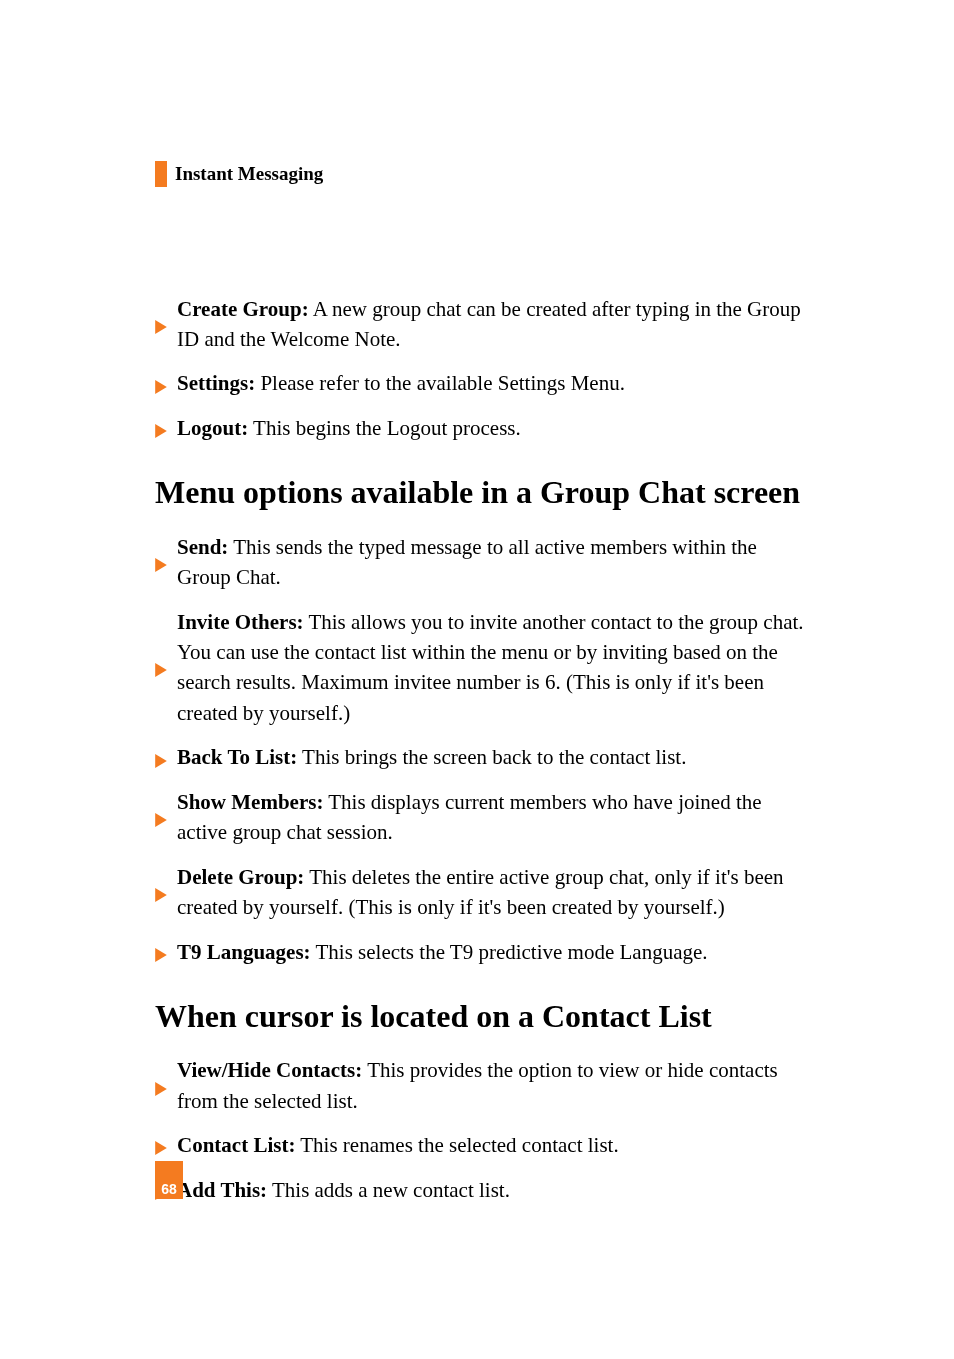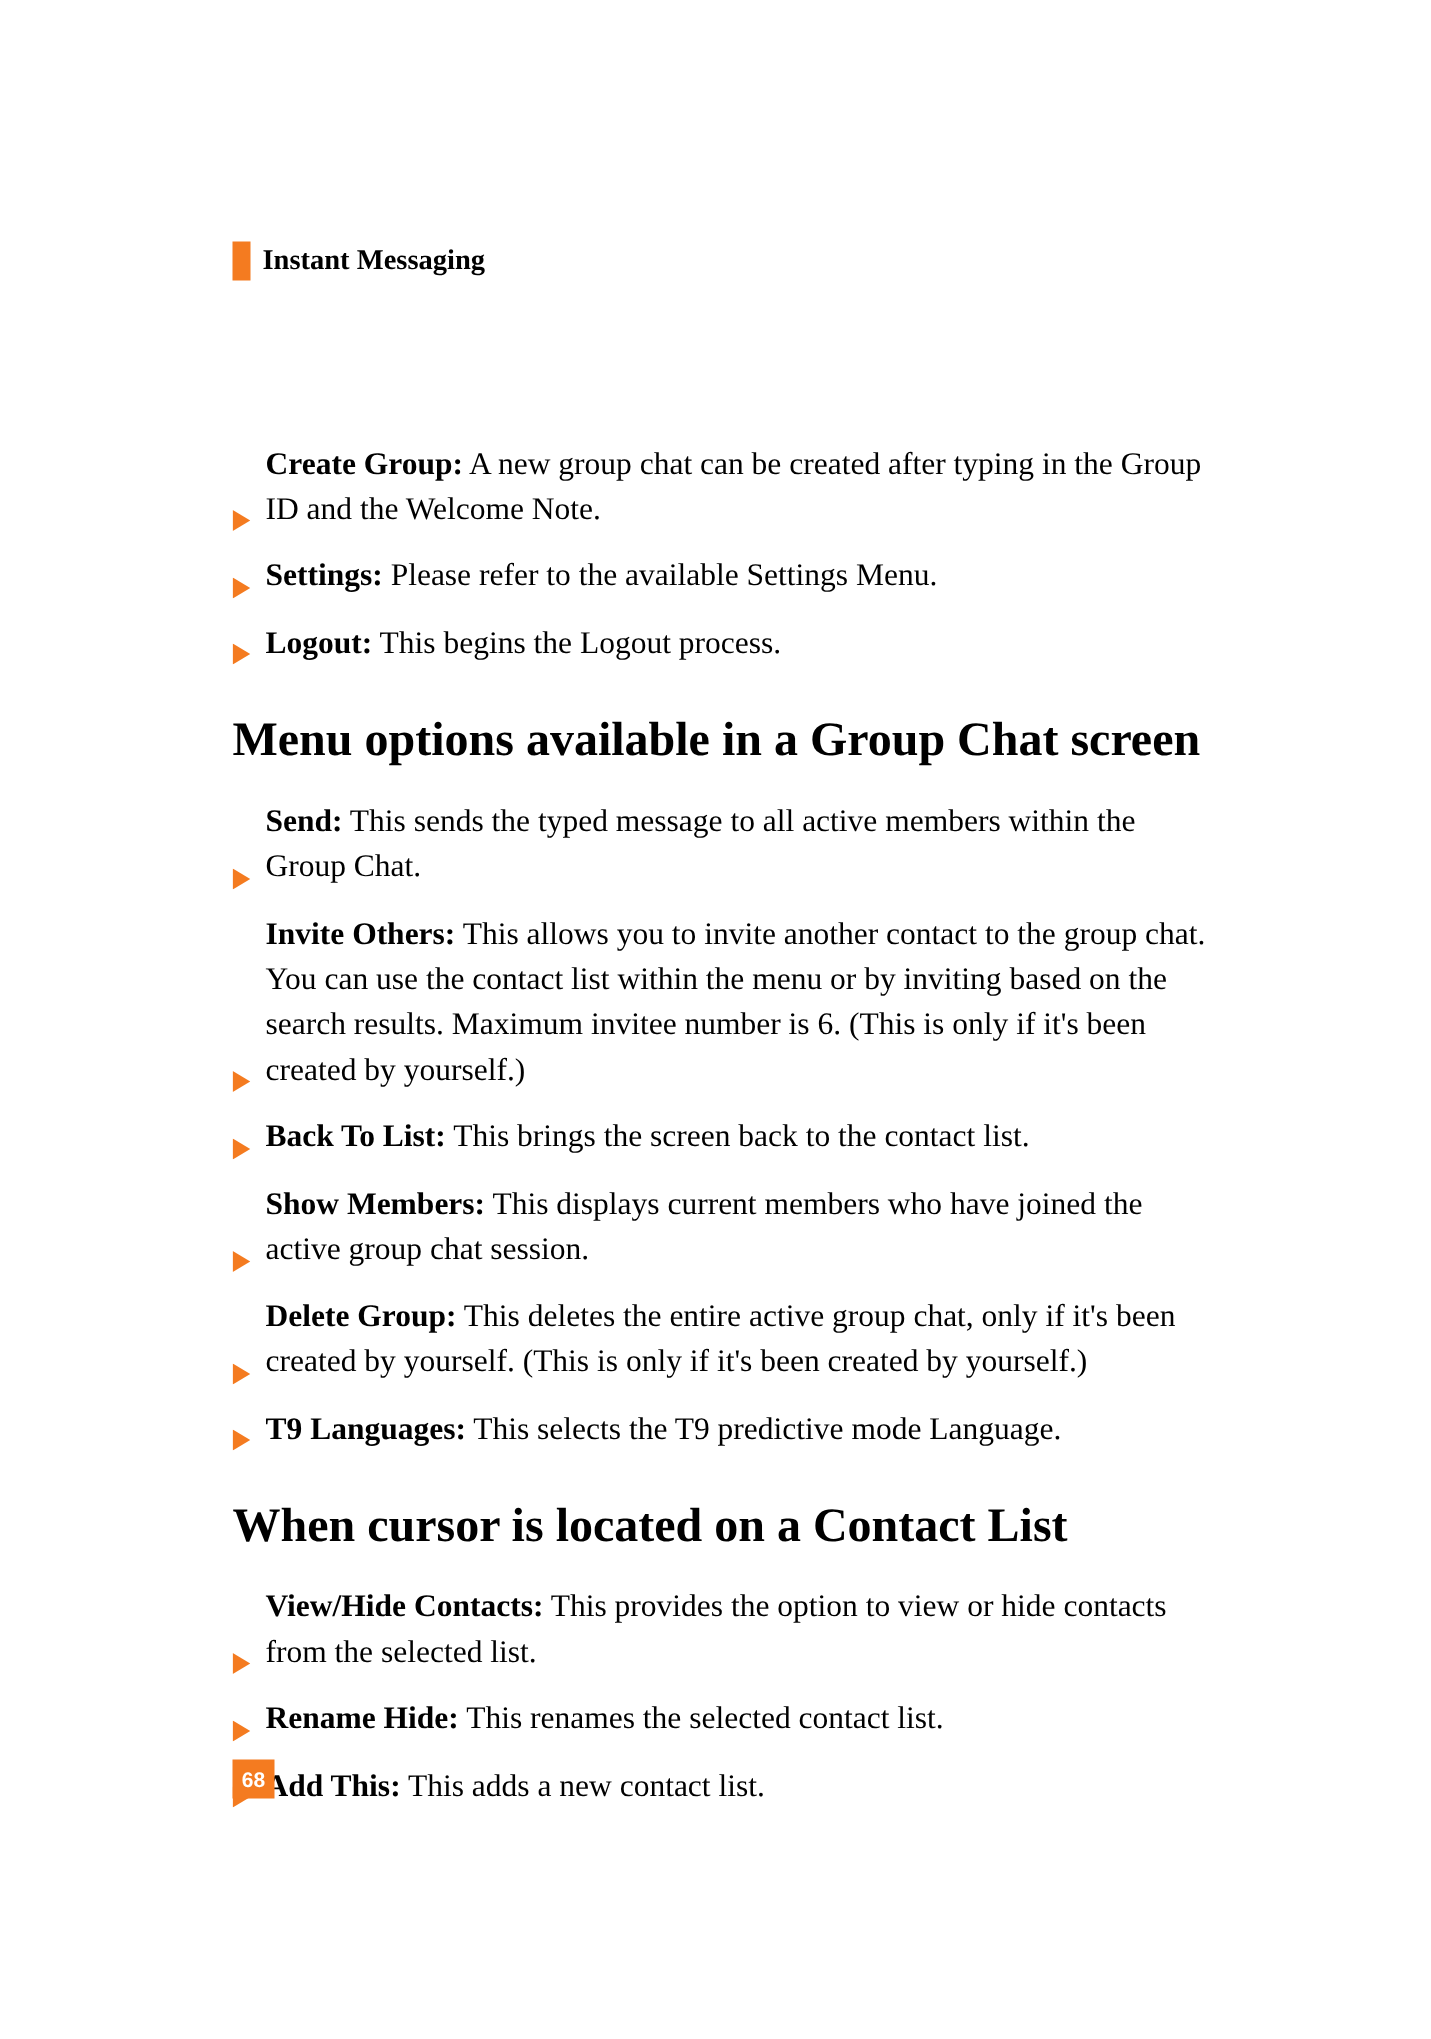--- a/index.html
+++ b/index.html
@@ -34,21 +34,21 @@
     font-weight: bold;
     font-size: 19px;
   }
   .bullet-list {
     list-style: none;
     padding: 0;
     margin: 0;
   }
   .bullet-item {
     display: flex;
-    align-items: flex-end;
+    align-items: center;
     margin: 0 0 14px 0;
   }
   .bullet-arrow {
     flex: 0 0 auto;
     margin-right: 10px;
     margin-top: 6px;
   }
   .bullet-arrow svg {
     width: 12px;
     height: 14px;
@@ -63,28 +63,28 @@
   .subheading {
     font-weight: bold;
     font-size: 32px;
     margin: 26px 0 16px 0;
   }
   .page-number-badge {
     position: absolute;
     left: 155px;
     bottom: 160px;
     width: 28px;
-    height: 26px;
+    height: 38px;
     background: #f47b20;
     color: #ffffff;
     font-family: Arial, Helvetica, sans-serif;
     font-size: 14px;
     font-weight: bold;
     display: flex;
-    align-items: center;
+    align-items: flex-end;
     justify-content: center;
   }
 </style>
 </head>
 <body>
 
 <div class="page">
 
   <div class="section-title-row">
     <div class="orange-block"></div>
@@ -181,21 +181,21 @@
           </svg>
         </span>
       <span class="bullet-text"><span class="label">View/Hide Contacts:</span><span> This provides the option to view or hide contacts from the selected list.</span></span>
     </li>
     <li class="bullet-item">
       <span class="bullet-arrow">
           <svg viewBox="0 0 10 12">
             <polygon points="0,0 10,6 0,12" fill="#f47b20"></polygon>
           </svg>
         </span>
-      <span class="bullet-text"><span class="label">Rename Hide:</span><span> This renames the selected contact list.</span></span>
+      <span class="bullet-text"><span class="label">Contact List:</span><span> This renames the selected contact list.</span></span>
     </li>
     <li class="bullet-item">
       <span class="bullet-arrow">
           <svg viewBox="0 0 10 12">
             <polygon points="0,0 10,6 0,12" fill="#f47b20"></polygon>
           </svg>
         </span>
       <span class="bullet-text"><span class="label">Add This:</span><span> This adds a new contact list.</span></span>
     </li>
   </ul>

